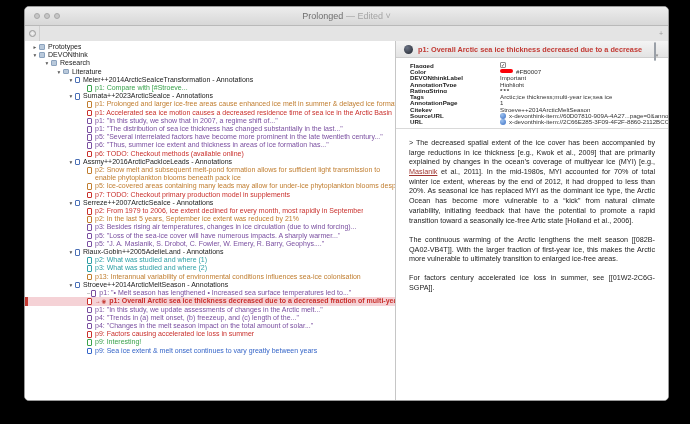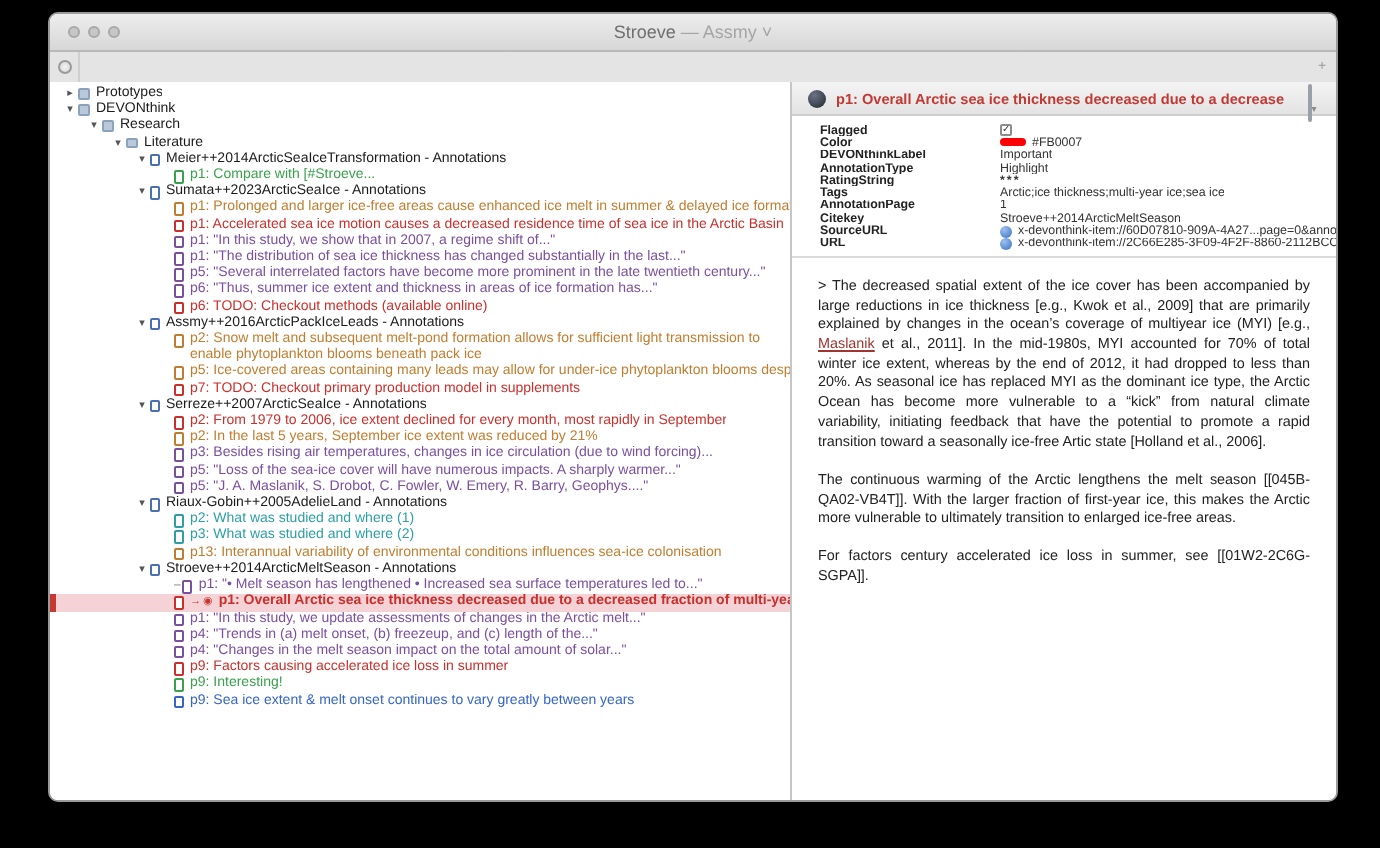--- a/index.html
+++ b/index.html
@@ -106,22 +106,22 @@
 
 <div class="window">
 
   <div class="titlebar">
     <div class="traffic">
       <span class="light"></span>
       <span class="light"></span>
       <span class="light"></span>
     </div>
     <div class="win-title">
-      <span>Stroeve</span>
-      <span class="edited">— Assmy ˅</span>
+      <span>Prolonged</span>
+      <span class="edited">— Edited ˅</span>
     </div>
   </div>
 
   <div class="tabbar">
     <div class="tab-circle">
       <span class="circ"></span>
     </div>
     <div class="tab active">
       <span class="docicon"></span>
       <span>Outline: untitled</span>
@@ -399,19 +399,19 @@
           <div class="mrow">
             <span class="mlabel">URL</span>
             <span class="mvalue">
               <span class="globe"></span>
               <span>x-devonthink-item://2C66E285-3F09-4F2F-8860-2112BCC4787F</span>
             </span>
           </div>
         </div>
       <div class="mdbody">
         <p><span>&gt; The decreased spatial extent of the ice cover has been accompanied by large reductions in ice thickness [e.g., Kwok et al., 2009] that are primarily explained by changes in the ocean’s coverage of multiyear ice (MYI) [e.g., </span><span class="mdlink">Maslanik</span><span> et al., 2011]. In the mid-1980s, MYI accounted for 70% of total winter ice extent, whereas by the end of 2012, it had dropped to less than 20%. As seasonal ice has replaced MYI as the dominant ice type, the Arctic Ocean has become more vulnerable to a “kick” from natural climate variability, initiating feedback that have the potential to promote a rapid transition toward a seasonally ice-free Artic state [Holland et al., 2006].</span></p>
-        <p>The continuous warming of the Arctic lengthens the melt season [[045B-QA02-VB4T]]. With the larger fraction of first-year ice, this makes the Arctic more vulnerable to ultimately transition to enlarged ice-free areas.</p>
+        <p>The continuous warming of the Arctic lengthens the melt season [[082B-QA02-VB4T]]. With the larger fraction of first-year ice, this makes the Arctic more vulnerable to ultimately transition to enlarged ice-free areas.</p>
         <p>For factors century accelerated ice loss in summer, see [[01W2-2C6G-SGPA]].</p>
       </div>
     </div>
 
   </div>
 </div>
 
 </body></html>

